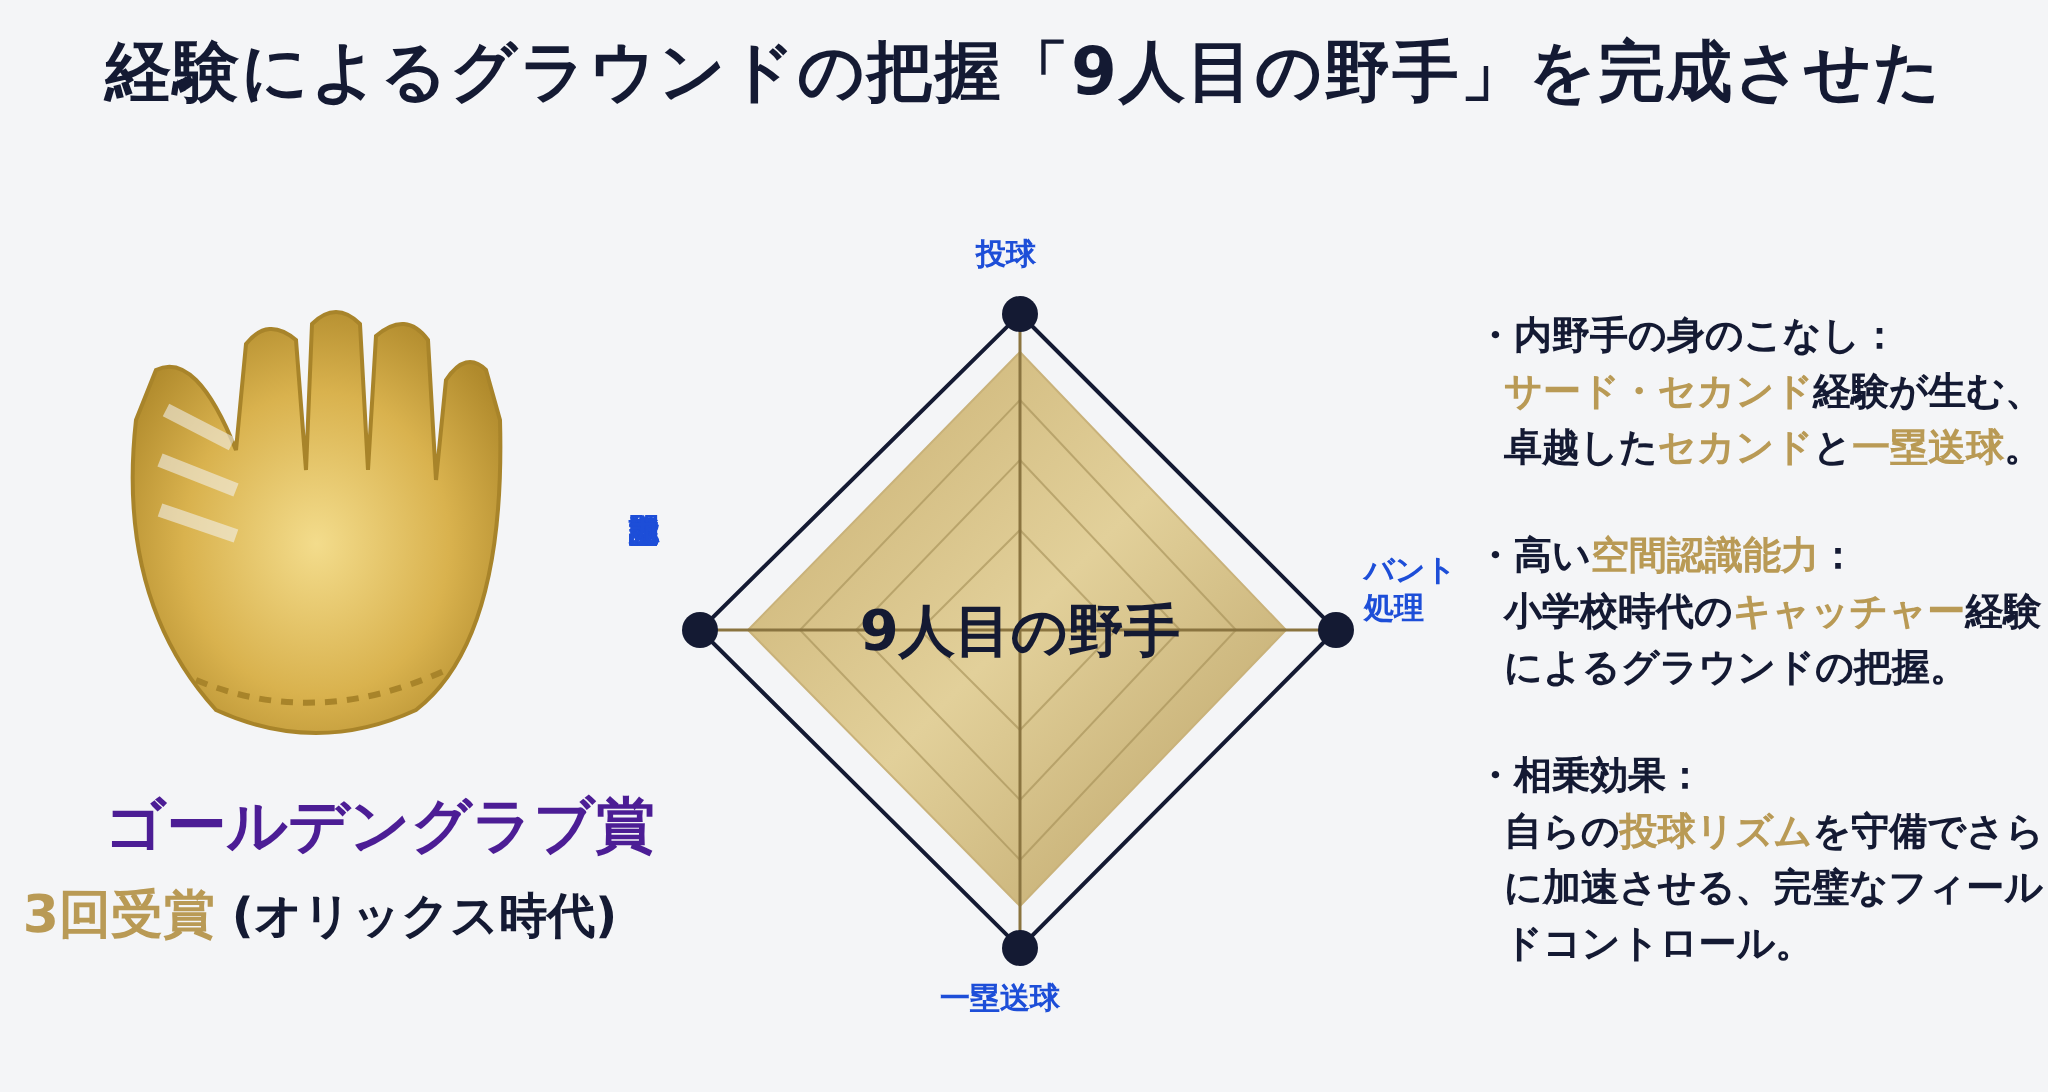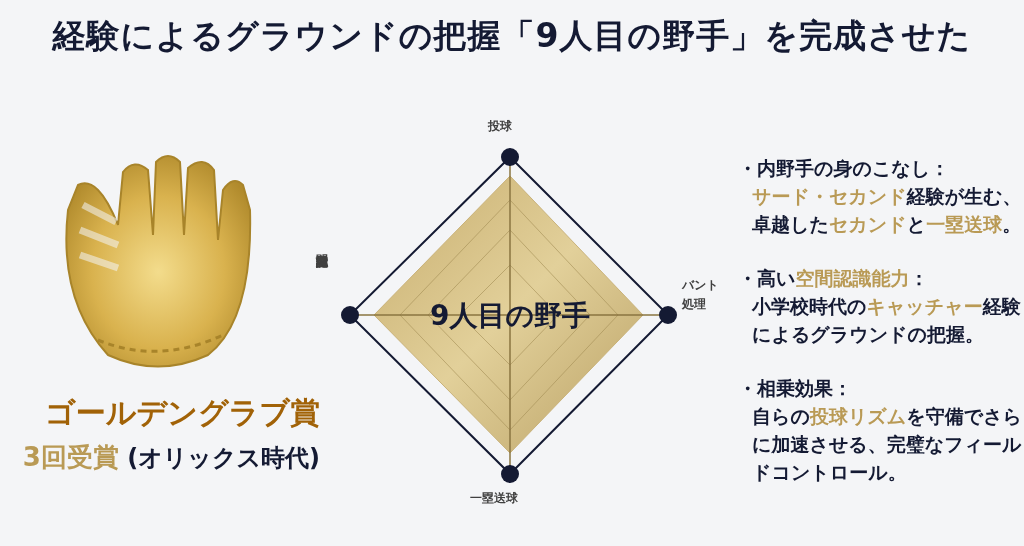--- a/index.html
+++ b/index.html
@@ -8,30 +8,30 @@
     background:#f4f5f7;
     font-family:"DejaVu Sans", "Liberation Sans", sans-serif;
     color:#141a33; position:relative;
   }
   .title {
     position:absolute; left:0; top:14px; width:1024px; text-align:center;
     font-size:33px; font-weight:bold; letter-spacing:1px; color:#141a33;
   }
   .glove { position:absolute; left:38px; top:150px; width:230px; height:225px; }
   .award-name {
-    position:absolute; left:0; top:393px; width:320px; text-align:right;
-    font-size:30px; font-weight:bold; color:#a16207;
+    position:absolute; left:0; top:393px; width:320px; text-align:center;
+    font-size:30px; font-weight:bold; color:#4c1d95;padding-left:30px;
   }
   .award-count {
-    position:absolute; left:0; top:440px; width:320px; text-align:right;
+    position:absolute; left:0; top:440px; width:320px; text-align:center;
     font-size:24px; font-weight:bold; color:#141a33;
   }
   .award-count .gold { color:#b99a55; font-size:26px; }
   .radar { position:absolute; left:300px; top:110px; width:420px; height:420px; }
-  .axis-label { position:absolute; font-size:12px; font-weight:bold; color:#404040; }
+  .axis-label { position:absolute; font-size:15px; font-weight:bold; color:#1d4ed8; }
   .lbl-top { left:488px; top:118px; }
   .lbl-right { left:682px; top:276px; line-height:19px; }
   .lbl-bottom { left:470px; top:490px; }
   .lbl-left { left:312px; top:245px; width:20px; line-height:20px; writing-mode:vertical-rl; }
   .center-label {
     position:absolute; left:420px; top:297px; width:180px; text-align:center;
     font-size:28px; font-weight:bold; color:#141a33;
   }
   .bullets { position:absolute; left:738px; top:128px; width:286px; }
   .bullet { font-size:19px; font-weight:bold; line-height:28px; color:#141a33; margin-bottom:6px;margin-top:26px; }

